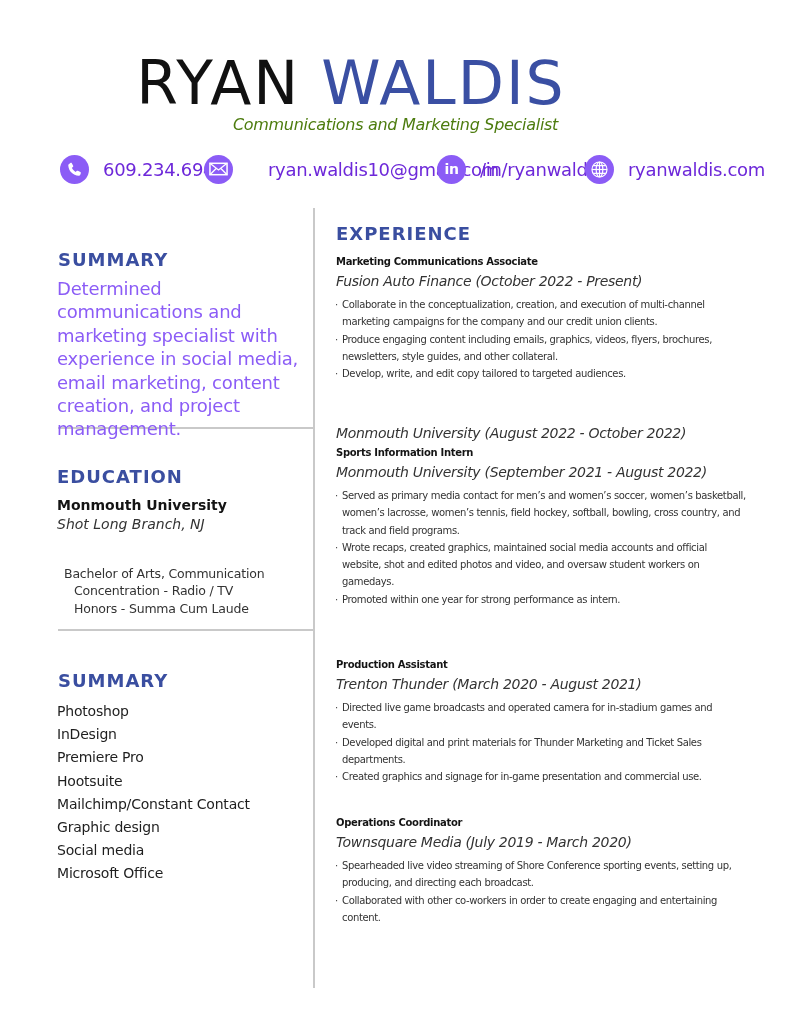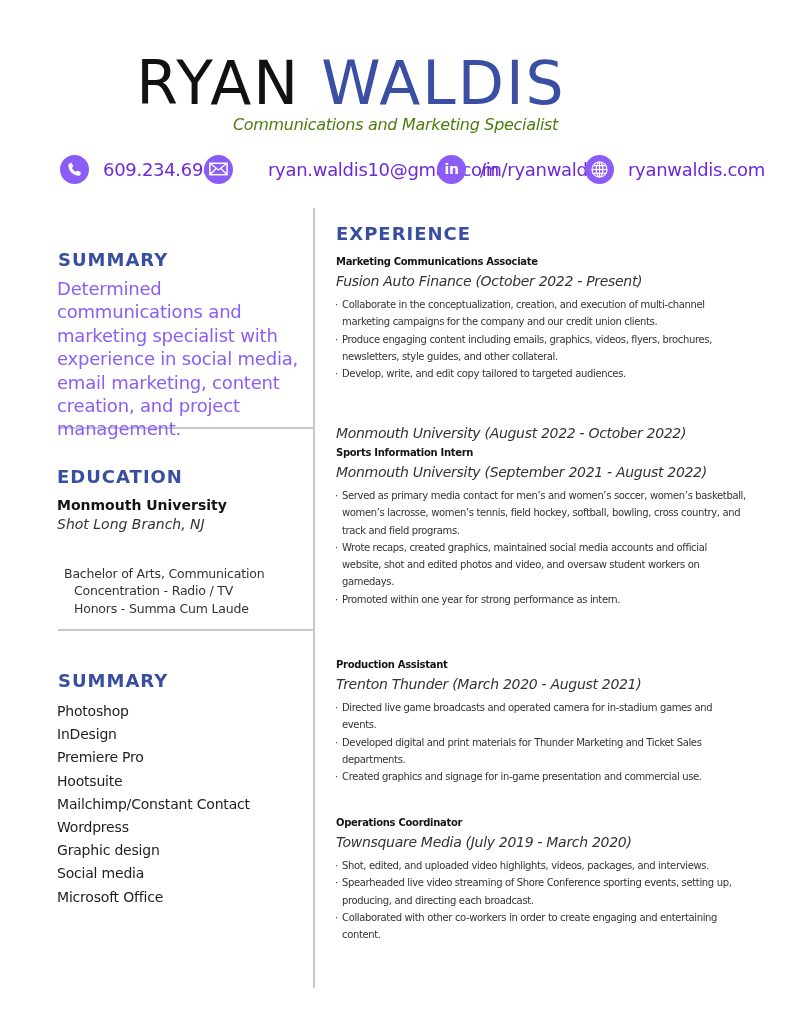--- a/index.html
+++ b/index.html
@@ -122,21 +122,20 @@
   <div class="indent">Honors - Summa Cum Laude</div>
 </div>
 
 <div class="sec-title" style="left:58px; top:670px;">SUMMARY</div>
 <ul class="skills">
   <li>Photoshop</li>
   <li>InDesign</li>
   <li>Premiere Pro</li>
   <li>Hootsuite</li>
   <li>Mailchimp/Constant Contact</li>
-  <li>Wordpress</li>
   <li>Graphic design</li>
   <li>Social media</li>
   <li>Microsoft Office</li>
 </ul>
 
 <div class="sec-title" style="left:336px; top:223px;">EXPERIENCE</div>
 
 <div class="exp" style="top:252px;">
   <div class="job-title">Marketing Communications Associate</div>
   <div class="job-org">Fusion Auto Finance (October 2022 - Present)</div>
@@ -165,17 +164,16 @@
     <li>Directed live game broadcasts and operated camera for in-stadium games and events.</li>
     <li>Developed digital and print materials for Thunder Marketing and Ticket Sales departments.</li>
     <li>Created graphics and signage for in-game presentation and commercial use.</li>
   </ul>
 </div>
 
 <div class="exp" style="top:813px;">
   <div class="job-title">Operations Coordinator</div>
   <div class="job-org">Townsquare Media (July 2019 - March 2020)</div>
   <ul class="bullets">
-    <li>Shot, edited, and uploaded video highlights, videos, packages, and interviews.</li>
     <li>Spearheaded live video streaming of Shore Conference sporting events, setting up, producing, and directing each broadcast.</li>
     <li>Collaborated with other co-workers in order to create engaging and entertaining content.</li>
   </ul>
 </div>
 
 </body></html>

